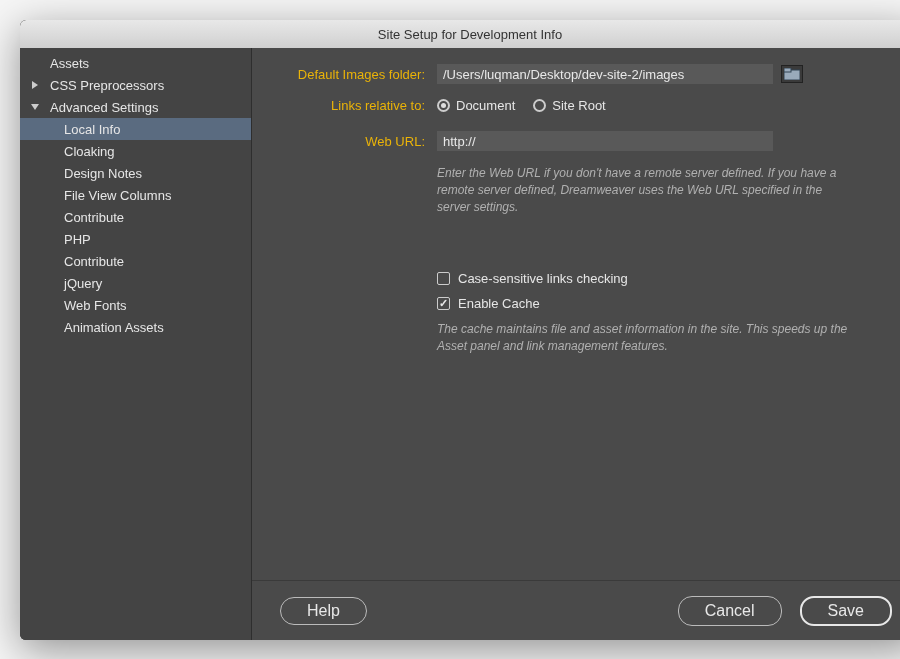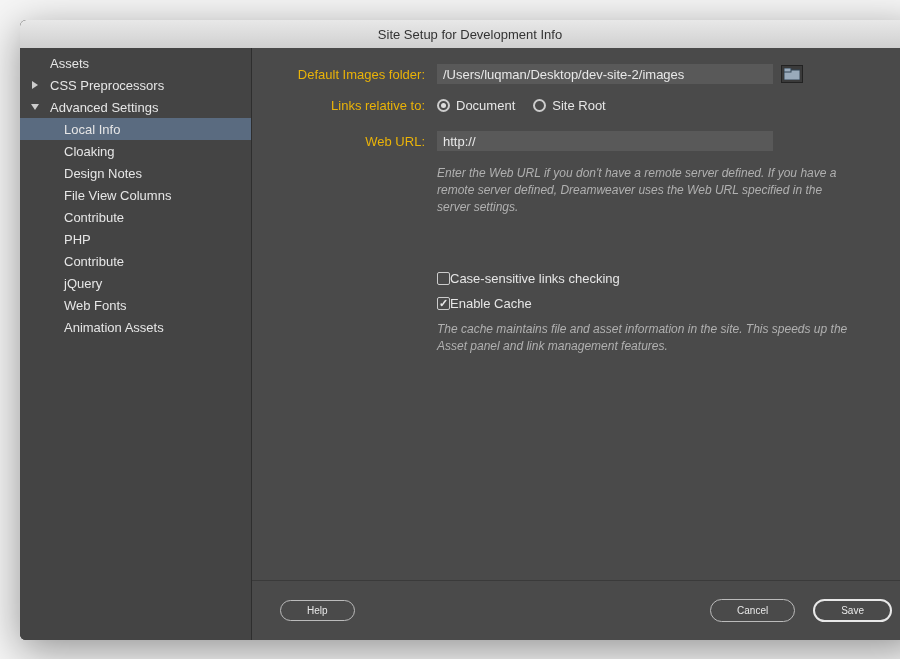--- a/index.html
+++ b/index.html
@@ -44,37 +44,37 @@
       background: #3a3a3a; border:1px solid #222; cursor:pointer;
     }
     .radio-group { display: flex; gap: 18px; align-items: center; }
     .radio { display: inline-flex; align-items: center; gap: 6px; cursor: pointer; }
     .radio-circle { width: 13px; height: 13px; border: 2px solid #ccc; border-radius: 50%; display:inline-flex; align-items:center; justify-content:center; }
     .radio-dot { width: 5px; height: 5px; background: #ddd; border-radius: 50%; }
     .help-text {
       color: #b0b0b0; font-style: italic; font-size: 12px; line-height: 1.4;
       margin-left: 175px; max-width: 420px;
     }
-    .checkbox-row { display:flex; align-items:center; margin-left:175px; margin-bottom:10px; gap:0; }
+    .checkbox-row { display:flex; align-items:center; margin-left:175px; margin-bottom:10px; gap:8px; }
     .checkbox {
       width: 13px; height: 13px; border: 1.5px solid #ccc; border-radius: 2px;
       display:inline-flex; align-items:center; justify-content:center; cursor:pointer;
     }
     .checkbox.checked::after {
       content: "✓"; color: #e8e8e8; font-size: 11px; line-height: 1; font-weight: bold;
     }
     .content-area { padding: 16px 30px 0 10px; }
     .footer {
       position:absolute; bottom:0; left:0; right:0; height:60px;
       display:flex; align-items:center; padding: 0 28px; border-top: 1px solid #3a3a3a;
       background:#4a4a4a;
     }
     .pill-btn {
       border: 1.5px solid #bbb; background: transparent; color: #e8e8e8;
-      padding: 4px 26px; border-radius: 14px; font-size: 10px; cursor: pointer;
+      padding: 4px 26px; border-radius: 14px; font-size: 16px; cursor: pointer;
     }
     .pill-btn.primary { border-width: 2.5px; border-color:#e8e8e8; }
     .footer-right { margin-left:auto; display:flex; gap:18px; }
   </style>
 </head>
 <body>
 
 <div class="window">
   <div class="titlebar">
     <span>Site Setup for Development Info</span>

